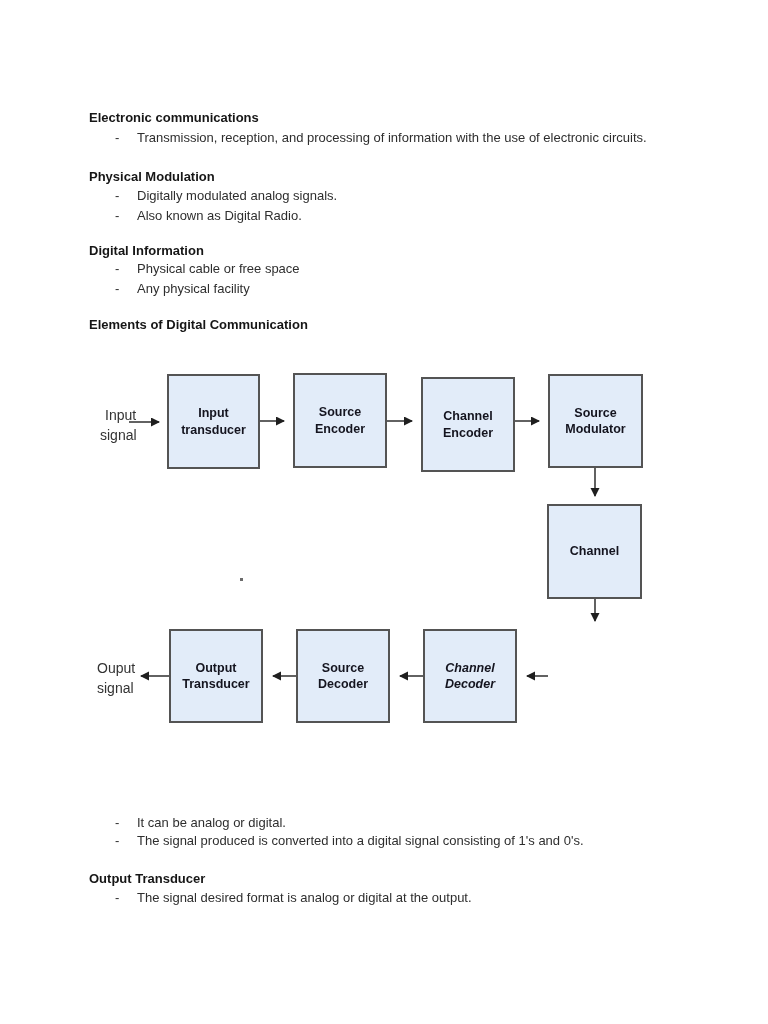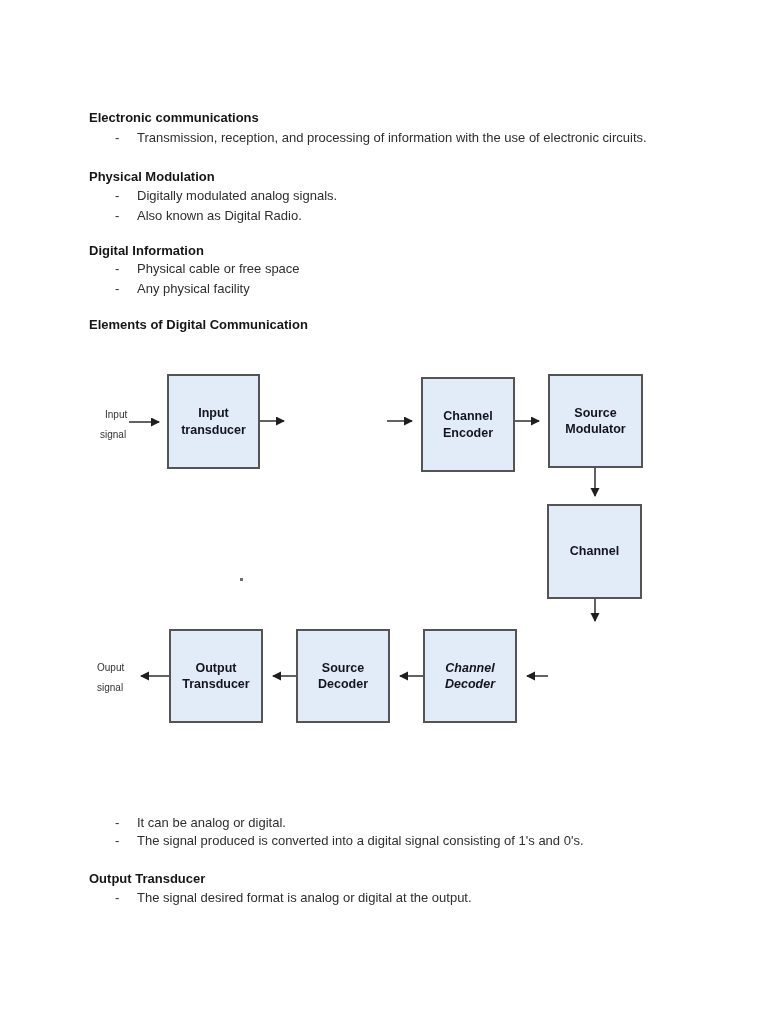--- a/index.html
+++ b/index.html
@@ -41,21 +41,21 @@
     justify-content: center;
     text-align: center;
     font-size: 12.5px;
     font-weight: bold;
     color: #14141f;
     line-height: 1.3;
     padding: 10px;
   }
   .signal-label {
     position: absolute;
-    font-size: 10px;
+    font-size: 14px;
     color: #333333;
     line-height: 20px;
   }
   .signal-label .l1 { padding-left: 5px; }
   .dot {
     position: absolute;
     left: 240px;
     top: 578px;
     width: 3px;
     height: 3px;
@@ -111,20 +111,21 @@
     <line x1="595" y1="113" x2="595" y2="141" marker-end="url(#ah)"></line>
     <line x1="595" y1="244" x2="595" y2="266" marker-end="url(#ah)"></line>
 
     <line x1="548" y1="321" x2="527" y2="321" marker-end="url(#ah)"></line>
     <line x1="423" y1="321" x2="400" y2="321" marker-end="url(#ah)"></line>
     <line x1="296" y1="321" x2="273" y2="321" marker-end="url(#ah)"></line>
     <line x1="169" y1="321" x2="141" y2="321" marker-end="url(#ah)"></line>
   </svg>
 
   <div class="block" style="left:167px; top:374px; width:93px; height:95px;">Input transducer</div>
+  <div class="block" style="left:293px; top:373px; width:94px; height:95px;">Source Encoder</div>
   <div class="block" style="left:421px; top:377px; width:94px; height:95px;">Channel Encoder</div>
   <div class="block" style="left:548px; top:374px; width:95px; height:94px;">Source Modulator</div>
   <div class="block" style="left:547px; top:504px; width:95px; height:95px;">Channel</div>
   <div class="block" style="left:423px; top:629px; width:94px; height:94px;font-style:italic;">Channel Decoder</div>
   <div class="block" style="left:296px; top:629px; width:94px; height:94px;">Source Decoder</div>
   <div class="block" style="left:169px; top:629px; width:94px; height:94px;">Output Transducer</div>
 
   <div class="signal-label" style="left:100px; top:405px;">
     <div class="l1">Input</div>
     <div>signal</div>

